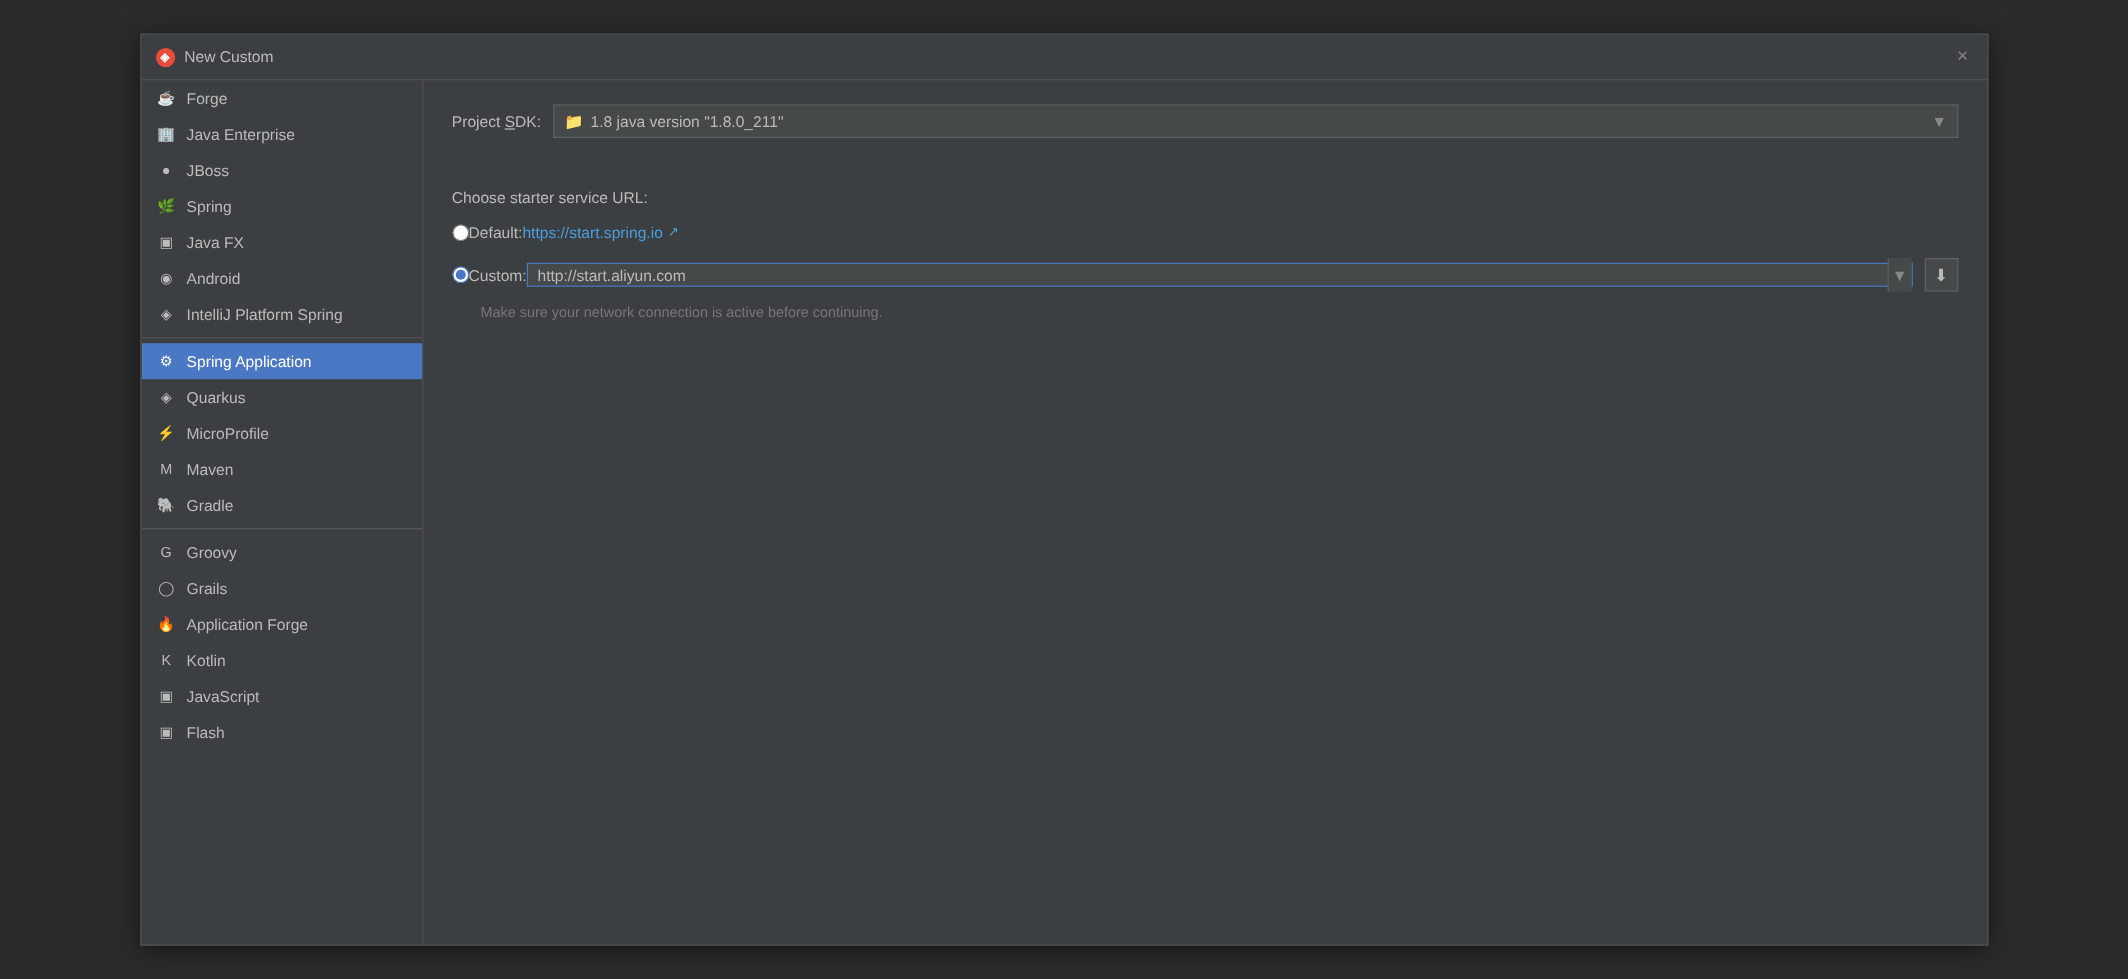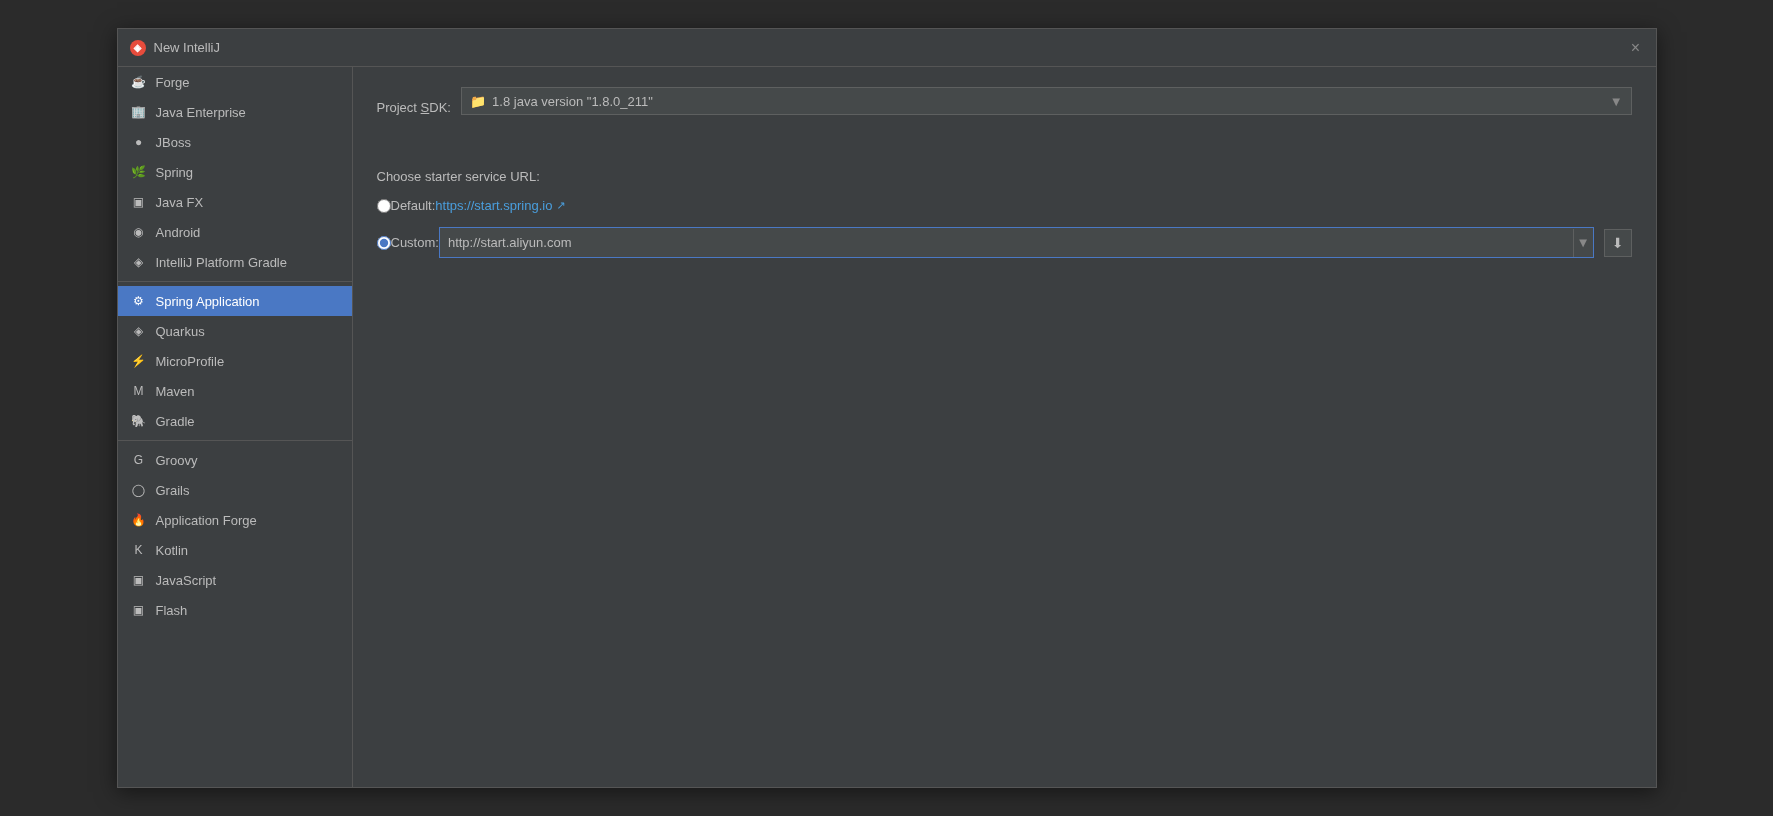--- a/index.html
+++ b/index.html
@@ -101,22 +101,22 @@
     }
     .main-content {
       flex: 1;
       padding: 20px 24px;
       background: #3c3f41;
       display: flex;
       flex-direction: column;
     }
     .sdk-row {
       display: flex;
-      align-items: flex-end;
-      margin-bottom: 30px;
+      align-items: center;
+      margin-bottom: 18px;
     }
     .sdk-label {
       color: #bbbbbb;
       font-size: 13px;
       margin-right: 10px;
       white-space: nowrap;
     }
     .sdk-label span {
       text-decoration: underline;
     }
@@ -183,21 +183,21 @@
       align-items: center;
       gap: 10px;
       flex: 1;
     }
     .custom-url-input-wrap {
       flex: 1;
       display: flex;
       align-items: center;
       border: 1px solid #4a78c4;
       background: #45494a;
-      height: 31px;
+      height: 20px;
     }
     .custom-url-input {
       flex: 1;
       background: transparent;
       border: none;
       outline: none;
       color: #bbbbbb;
       font-size: 13px;
       padding: 0 8px;
       height: 100%;
@@ -267,21 +267,21 @@
     .sidebar::-webkit-scrollbar-track { background: #3c3f41; }
     .sidebar::-webkit-scrollbar-thumb { background: #555; border-radius: 3px; }
   </style>
 </head>
 <body>
 
 <div class="dialog">
 
   <div class="title-bar">
     <div class="title-bar-icon">◈</div>
-    <span class="title-bar-text">New IntelliJ</span>
+    <span class="title-bar-text">New Custom</span>
     <span class="title-bar-close">×</span>
   </div>
 
   <div class="content-area">
 
     <div class="sidebar">
 
     <div class="sidebar-item">
           <span class="item-icon">☕</span>
           <span>Forge</span>
@@ -301,21 +301,21 @@
         <div class="sidebar-item">
           <span class="item-icon">▣</span>
           <span>Java FX</span>
         </div>
         <div class="sidebar-item">
           <span class="item-icon">◉</span>
           <span>Android</span>
         </div>
         <div class="sidebar-item">
           <span class="item-icon">◈</span>
-          <span>IntelliJ Platform Gradle</span>
+          <span>IntelliJ Platform Spring</span>
         </div>
         <div class="sidebar-divider"></div>
         <div class="sidebar-item active">
           <span class="item-icon">⚙</span>
           <span>Spring Application</span>
         </div>
         <div class="sidebar-item">
           <span class="item-icon">◈</span>
           <span>Quarkus</span>
         </div>
@@ -387,17 +387,18 @@
             <div class="custom-url-row">
               <div class="custom-url-input-wrap">
                 <input type="text" class="custom-url-input" value="http://start.aliyun.com" style="">
                 <button class="custom-url-dropdown-btn">▼</button>
               </div>
               <button class="custom-url-action-btn" title="Refresh">⬇</button>
             </div>
           </div>
         </div>
 
+        <div class="hint-text">Make sure your network connection is active before continuing.</div>
       </div>
     </div>
   </div>
 
 </div>
 
 </body></html>

